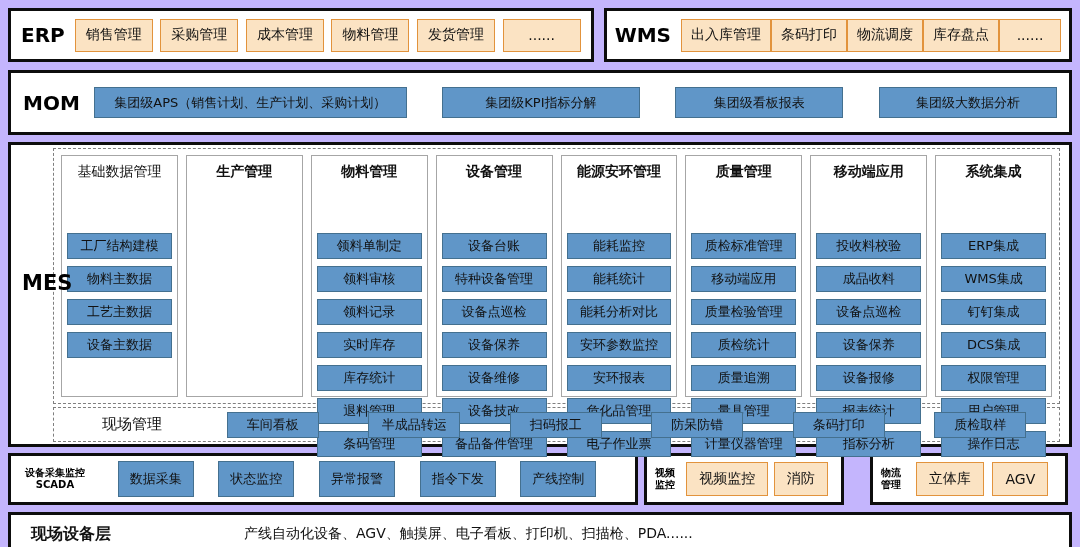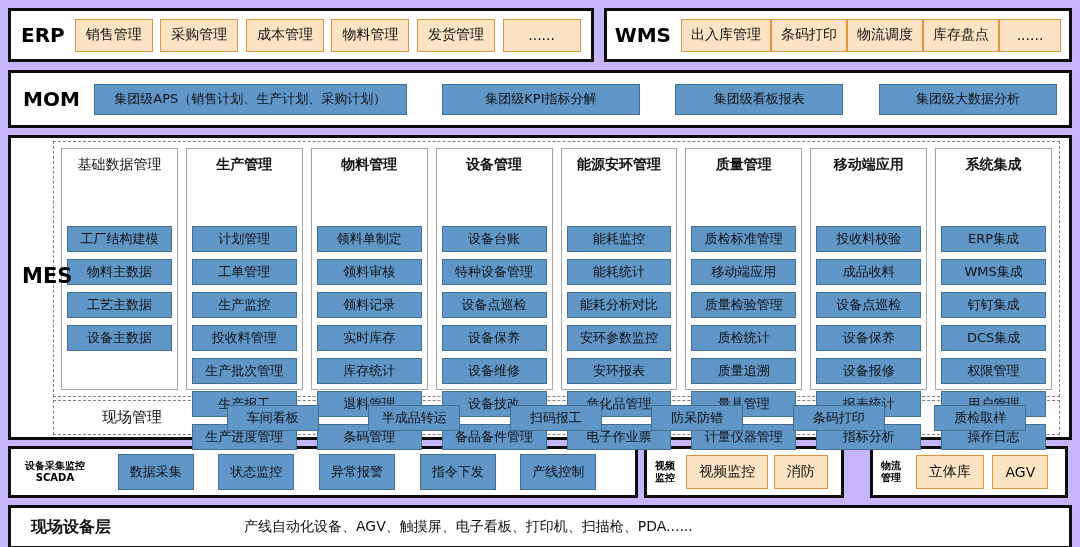--- a/index.html
+++ b/index.html
@@ -35,21 +35,21 @@
   }
 
   
   .top-row { display:flex; gap:10px; height:54px; margin-bottom:8px; }
   .erp { width:587px; padding:0 10px; }
   .wms { flex:1; padding:0 8px; }
   .pill-list { display:flex; flex:1; align-items:center; justify-content:space-between; margin-left:10px; }
   .wms .pill-list .chip { min-width:62px; }
 
   
-  .mom { height:58px; margin-bottom:7px; padding:0 12px; }
+  .mom { height:65px; margin-bottom:7px; padding:0 12px; }
   .mom-items { display:flex; flex:1; align-items:center; justify-content:space-between; margin-left:14px; }
   .mom-items .chip { height:31px; padding:0 6px; }
   .mom-items .chip:nth-child(1){ width:32.5%; }
   .mom-items .chip:nth-child(2){ width:20.5%; }
   .mom-items .chip:nth-child(3){ width:17.5%; }
   .mom-items .chip:nth-child(4){ width:18.5%; }
 
   
   .mes { height:305px; margin-bottom:6px; position:relative; display:block; padding:3px 9px 3px 42px; }
   .mes-label { position:absolute; left:11px; top:46%; transform:translateY(-50%); font-size:21px; }
@@ -135,29 +135,20 @@
         <div class="col-header">基础数据管理</div>
         <div class="col-items blue-list">
             <div class="chip">工厂结构建模</div>
             <div class="chip">物料主数据</div>
             <div class="chip">工艺主数据</div>
             <div class="chip">设备主数据</div>
           </div>
       </div>
       <div class="mes-col">
         <div class="col-header">生产管理</div>
-        <div class="col-items blue-list">
-            <div class="chip">计划管理</div>
-            <div class="chip">工单管理</div>
-            <div class="chip">生产监控</div>
-            <div class="chip">投收料管理</div>
-            <div class="chip">生产批次管理</div>
-            <div class="chip">生产报工</div>
-            <div class="chip">生产进度管理</div>
-          </div>
       </div>
       <div class="mes-col">
         <div class="col-header">物料管理</div>
         <div class="col-items blue-list">
             <div class="chip">领料单制定</div>
             <div class="chip">领料审核</div>
             <div class="chip">领料记录</div>
             <div class="chip">实时库存</div>
             <div class="chip">库存统计</div>
             <div class="chip">退料管理</div>

